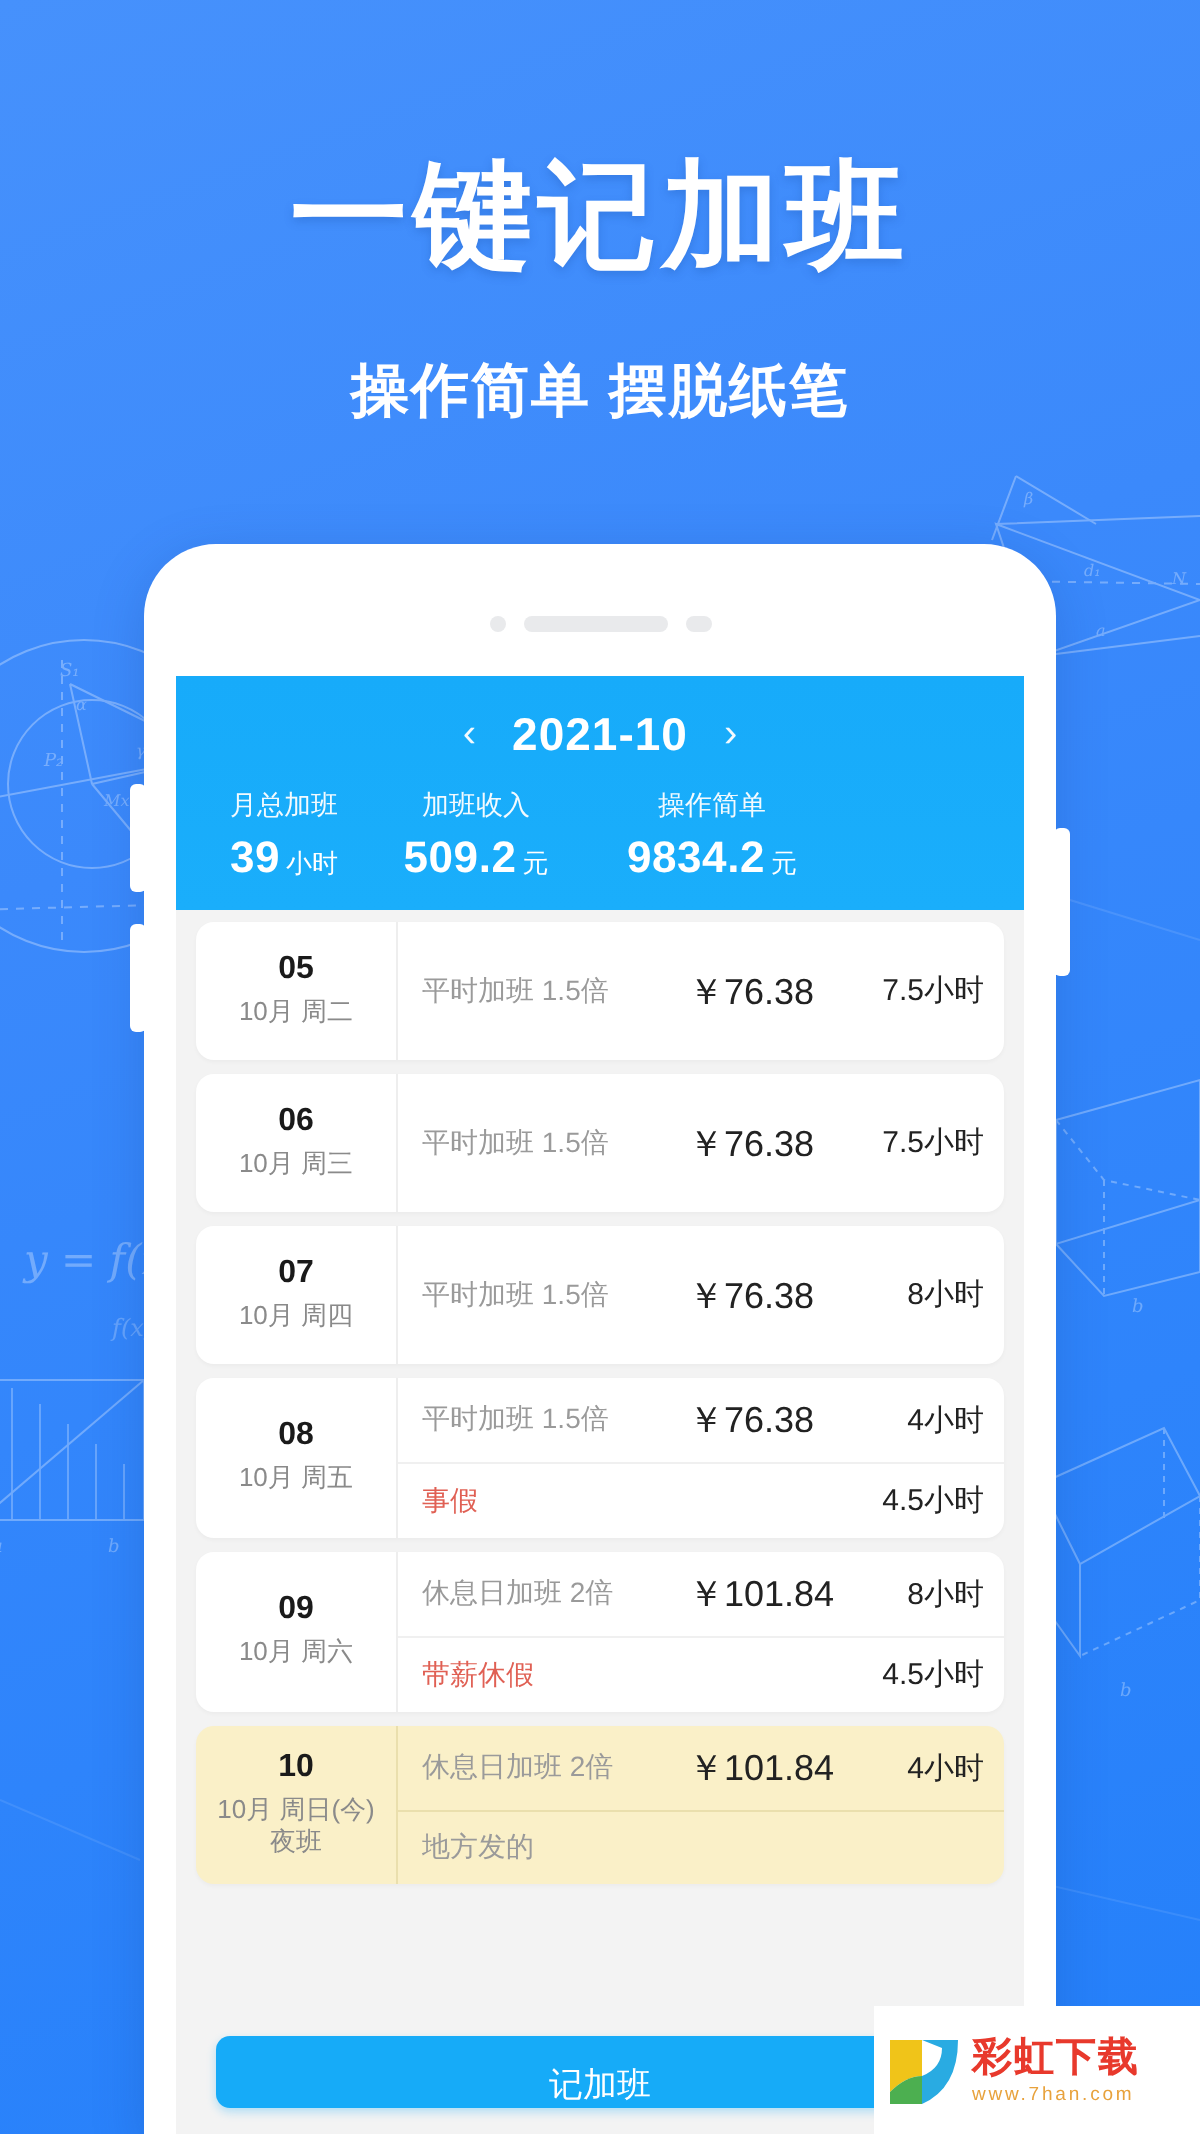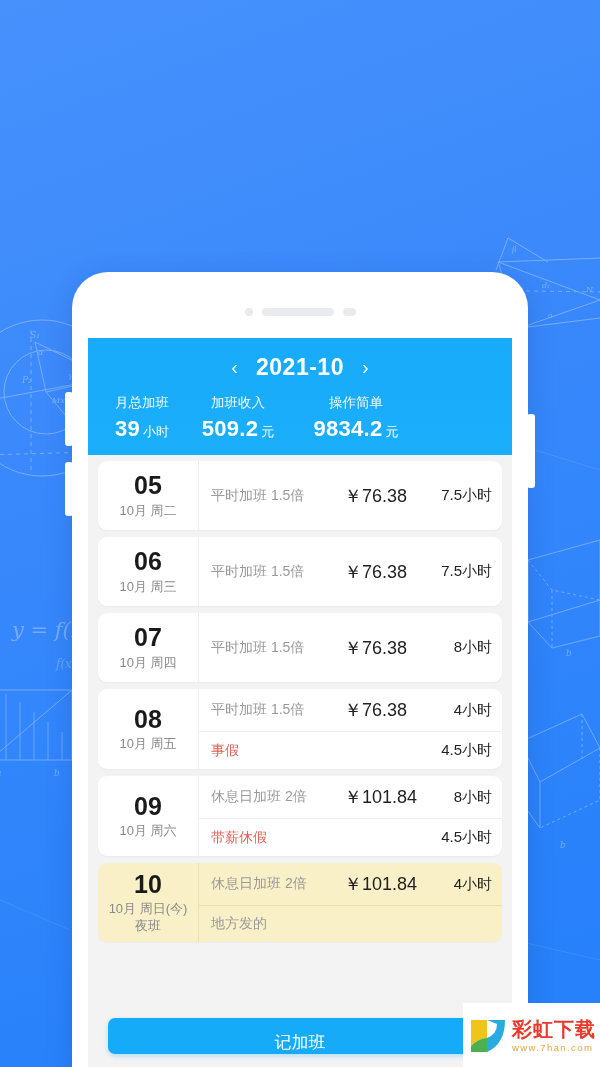--- a/index.html
+++ b/index.html
@@ -179,21 +179,21 @@
   .row-date {
     width: 100px;
     flex: 0 0 100px;
     display: flex;
     flex-direction: column;
     align-items: center;
     justify-content: center;
     padding: 7px 2px;
   }
   .date-day {
-    font-size: 25px;
+    font-size: 16px;
     font-weight: bold;
     color: #1a1a1a;
     line-height: 1.05;
   }
   .date-sub {
     font-size: 13px;
     color: #8a8a8a;
     margin-top: 4px;
     text-align: center;
     line-height: 1.25;
@@ -268,21 +268,21 @@
     cursor: pointer;
     font-family: inherit;
     box-shadow: 0 2px 5px rgba(22,171,248,.30);
   }
 
   
   .watermark {
     position: absolute;
     right: 0;
     bottom: 0;
-    width: 137px;
+    width: 163px;
     height: 64px;
     background: #ffffff;
     display: flex;
     align-items: center;
     z-index: 20;
     padding-left: 4px;
   }
   .wm-logo {
     width: 42px;
     height: 42px;
@@ -355,20 +355,24 @@
       <path d="M600 748 L600 800 L540 828" stroke-dasharray="3 3"></path>
       <path d="M582 714 L582 760" stroke-dasharray="3 3"></path>
       <text x="560" y="848" fill="#ffffff" stroke="none" font-size="9" font-family="DejaVu Serif, serif" font-style="italic">b</text>
 
       <path d="M470 430 L600 470" opacity=".35"></path>
       <path d="M470 930 L600 960" opacity=".3"></path>
       <path d="M0 900 L70 930" opacity=".3"></path>
     </g>
   </svg>
 
+  <div class="promo">
+    <div class="promo-title">一键记加班</div>
+    <div class="promo-sub">操作简单 摆脱纸笔</div>
+  </div>
 
   <div class="phone">
     <div class="btn-side btn-vol-up"></div>
     <div class="btn-side btn-vol-down"></div>
     <div class="btn-side btn-power"></div>
 
     <div class="phone-notch">
       <span class="notch-dot-sm"></span>
       <span class="notch-bar"></span>
       <span class="notch-dot-md"></span>

